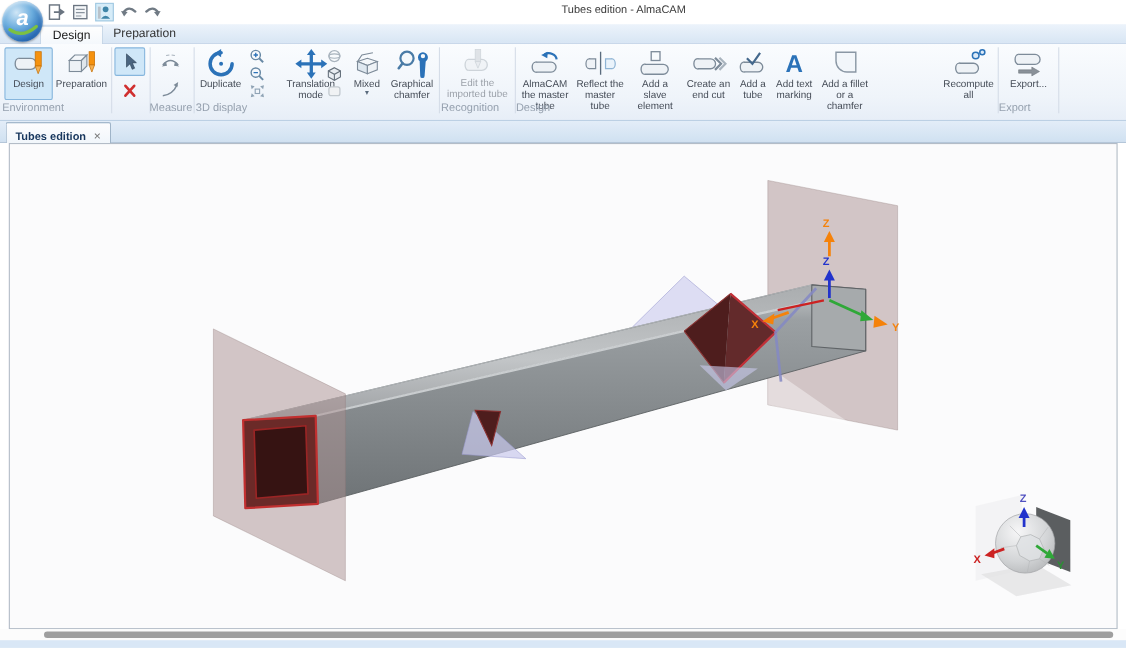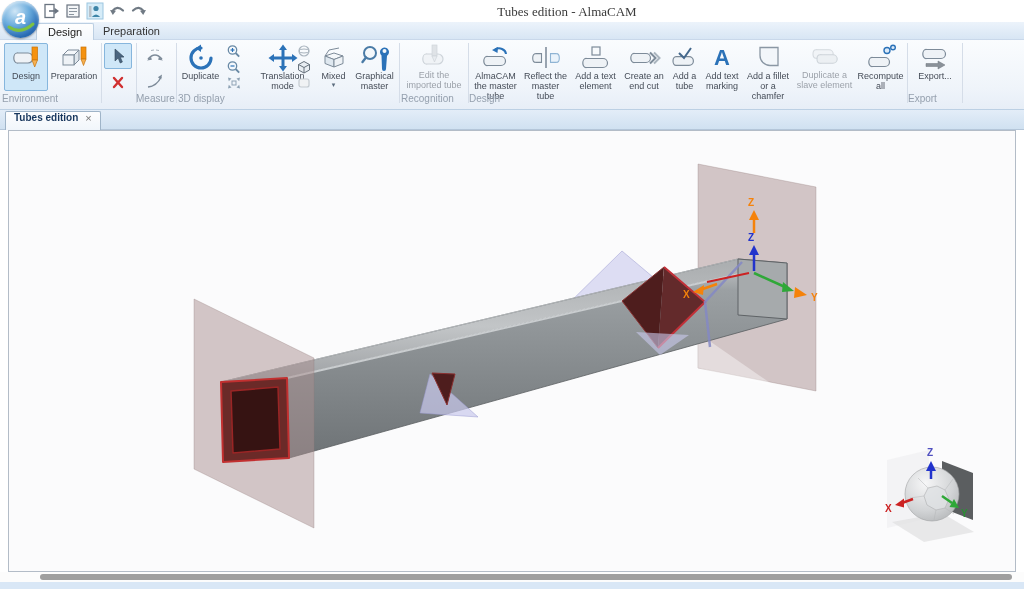--- a/index.html
+++ b/index.html
@@ -1,21 +1,21 @@
 <!DOCTYPE html>
 <html><head>
 <meta charset="utf-8">
 <style>
   * { box-sizing: border-box; margin: 0; padding: 0; }
   html,body { width:1024px; height:589px; overflow:hidden; background:#fff;
     font-family:"Liberation Sans", sans-serif; }
   
   #titlebar { position:absolute; left:0; top:0; width:1024px; height:22px; background:#fff; }
   #title { position:absolute; left:110px; right:0; top:4px; text-align:center;
-    font-size:13px; color:#3a3a3a;font-family:Liberation Serif, serif; }
+    font-size:10px; color:#3a3a3a; }
   .qat { position:absolute; top:2px; width:18px; height:18px; cursor:default; }
   #logo { position:absolute; left:2px; top:1px; width:37px; height:37px; border-radius:50%;
     background: radial-gradient(circle at 35% 28%, #cfe6f6, #6aacdd 40%, #2a6cb4 72%, #15488c);
     box-shadow: 0 1px 2px rgba(0,0,0,.35), inset 0 2px 3px rgba(255,255,255,.55);
     z-index:30; text-align:center; }
   #logo .a { position:absolute; left:0; right:0; top:5px; color:#fff; font-size:20px;
     font-weight:bold; font-style:italic; }
   #logo svg { position:absolute; left:0; top:0; }
   
   #tabstrip { position:absolute; left:0; top:22px; width:1024px; height:18px;
@@ -38,21 +38,21 @@
     justify-content:center; border:1px solid transparent; border-radius:2px; cursor:default; }
   .sbtn.sel { background:#cfe7f8; border-color:#86b6dd; }
   .glabel { position:absolute; top:53px; font-size:10px; color:#95a0ae; text-align:left; }
   .caret { font-size:7px; color:#5a6b7d; line-height:1; }
   
   #docbar { position:absolute; left:0; top:110px; width:1024px; height:20px;
     background:linear-gradient(#e3edf8,#d0e1f1); border-bottom:1px solid #b4c6d9; }
   #doctab { position:absolute; left:5px; top:1px; height:19px; padding:0 8px;
     background:linear-gradient(#fdfdfe,#f1f6fb); border:1px solid #9fb4c8; border-bottom:none;
     border-radius:2px 2px 0 0; font-size:10px; font-weight:bold; color:#17365d;
-    display:flex; align-items:flex-start; gap:7px; cursor:default; }
+    display:flex; align-items:flex-end; gap:7px; cursor:default; }
   #doctab .x { font-weight:normal; color:#777; font-size:11px; }
   
   #viewport { position:absolute; left:8px; top:130px; width:1008px; height:442px;
     background:#fbfbfc; border:1px solid #b3bcc7; }
   #viewport svg { position:absolute; left:0; top:0; }
   
   #scrolltrack { position:absolute; left:0; top:572px; width:1024px; height:10px; background:#fcfcfc; }
   #scrollthumb { position:absolute; left:40px; top:574px; width:972px; height:6px;
     background:#9f9f9f; border-radius:3px; }
   #bottomstrip { position:absolute; left:0; top:582px; width:1024px; height:7px; background:#d9e7f6; }
@@ -249,21 +249,21 @@
   </div>
   <div class="rbtn" style="left:352px;width:45px">
     <span class="ic">
         <svg width="30" height="28" viewBox="0 0 30 28">
           <circle cx="10" cy="9" r="6" fill="#f4f8fb" stroke="#4a7ba6" stroke-width="2"></circle>
           <line x1="6" y1="13.5" x2="2.5" y2="18" stroke="#4a7ba6" stroke-width="2.4" stroke-linecap="round"></line>
           <path d="M20 8 a4.5 4.5 0 1 1 7 3.8 L26 25 a2 2 0 0 1-4 0 L21.5 11.5 A4.5 4.5 0 0 1 20 8 Z" fill="#2b72b8"></path>
           <circle cx="24.5" cy="7" r="2" fill="#f4f8fb"></circle>
         </svg>
       </span>
-    <span>Graphical master</span>
+    <span>Graphical chamfer</span>
   </div>
   <div class="glabel" style="left:178px;width:220px">3D display</div>
   <div class="rsep" style="left:399px"></div>
 
   <div class="rbtn dis" style="left:403px;width:62px">
     <span class="ic">
         <svg width="30" height="27" viewBox="0 0 30 27">
           <ellipse cx="7" cy="16" rx="3.2" ry="5" fill="#eceff2" stroke="#a7b0b8" stroke-width="1.2"></ellipse>
           <path d="M7 11 h12 a5 5 0 0 1 0 10 h-12" fill="#eceff2" stroke="#a7b0b8" stroke-width="1.2"></path>
           <rect x="13" y="2" width="5" height="11" fill="#c8cdd2" stroke="#a7b0b8" stroke-width=".7"></rect>
@@ -299,21 +299,21 @@
     <span>Reflect the master tube</span>
   </div>
   <div class="rbtn" style="left:571px;width:49px">
     <span class="ic">
         <svg width="34" height="27" viewBox="0 0 34 27">
           <ellipse cx="7" cy="19" rx="3.2" ry="4.6" fill="#eef2f6" stroke="#7d8b99" stroke-width="1.2"></ellipse>
           <path d="M7 14.5 h17 a4.5 4.5 0 0 1 0 9 h-17" fill="#eef2f6" stroke="#7d8b99" stroke-width="1.2"></path>
           <rect x="13" y="3" width="8" height="8" fill="#f7fafc" stroke="#7d8b99" stroke-width="1.2"></rect>
         </svg>
       </span>
-    <span>Add a text element</span>
+    <span>Add a slave element</span>
   </div>
   <div class="rbtn" style="left:621px;width:46px">
     <span class="ic">
         <svg width="34" height="27" viewBox="0 0 34 27">
           <ellipse cx="7" cy="14" rx="3.2" ry="4.6" fill="#eef2f6" stroke="#7d8b99" stroke-width="1.2"></ellipse>
           <path d="M7 9.5 h12 a4.5 4.5 0 0 1 0 9 h-12" fill="#eef2f6" stroke="#7d8b99" stroke-width="1.2"></path>
           <path d="M23 8.5 l5.5 5.5 l-5.5 5.5" fill="none" stroke="#7d8b99" stroke-width="2"></path>
           <path d="M27 8.5 l5.5 5.5 l-5.5 5.5" fill="none" stroke="#a9b4be" stroke-width="2"></path>
         </svg>
       </span>
@@ -337,31 +337,20 @@
       </span>
     <span>Add text marking</span>
   </div>
   <div class="rbtn" style="left:743px;width:50px">
     <span class="ic">
         <svg width="30" height="27" viewBox="0 0 30 27">
           <path d="M7 3.5 H25 V21.5 H17 A10 10 0 0 1 7 11.5 Z" fill="#f2f6fa" stroke="#8a97a4" stroke-width="1.3"></path>
         </svg>
       </span>
     <span>Add a fillet or a chamfer</span>
-  </div>
-  <div class="rbtn dis" style="left:794px;width:61px">
-    <span class="ic">
-        <svg width="36" height="27" viewBox="0 0 36 27">
-          <ellipse cx="9" cy="11" rx="3" ry="4.2" fill="#eceff2" stroke="#b3bac1" stroke-width="1.1"></ellipse>
-          <path d="M9 6.8 h13 a4.2 4.2 0 0 1 0 8.4 h-13" fill="#eceff2" stroke="#b3bac1" stroke-width="1.1"></path>
-          <ellipse cx="13" cy="16" rx="3" ry="4.2" fill="#e4e8eb" stroke="#a7b0b8" stroke-width="1.1"></ellipse>
-          <path d="M13 11.8 h13 a4.2 4.2 0 0 1 0 8.4 h-13" fill="#e4e8eb" stroke="#a7b0b8" stroke-width="1.1"></path>
-        </svg>
-      </span>
-    <span>Duplicate a slave element</span>
   </div>
   <div class="rbtn" style="left:856px;width:49px">
     <span class="ic">
         <svg width="34" height="27" viewBox="0 0 34 27">
           <ellipse cx="8" cy="18" rx="3.2" ry="4.6" fill="#eef2f6" stroke="#7d8b99" stroke-width="1.2"></ellipse>
           <path d="M8 13.5 h13 a4.5 4.5 0 0 1 0 9 h-13" fill="#eef2f6" stroke="#7d8b99" stroke-width="1.2"></path>
           <circle cx="23" cy="6.5" r="3" fill="#dceaf8" stroke="#2b72b8" stroke-width="1.4"></circle>
           <circle cx="29" cy="3.5" r="2.3" fill="#dceaf8" stroke="#2b72b8" stroke-width="1.4"></circle>
         </svg>
       </span>

